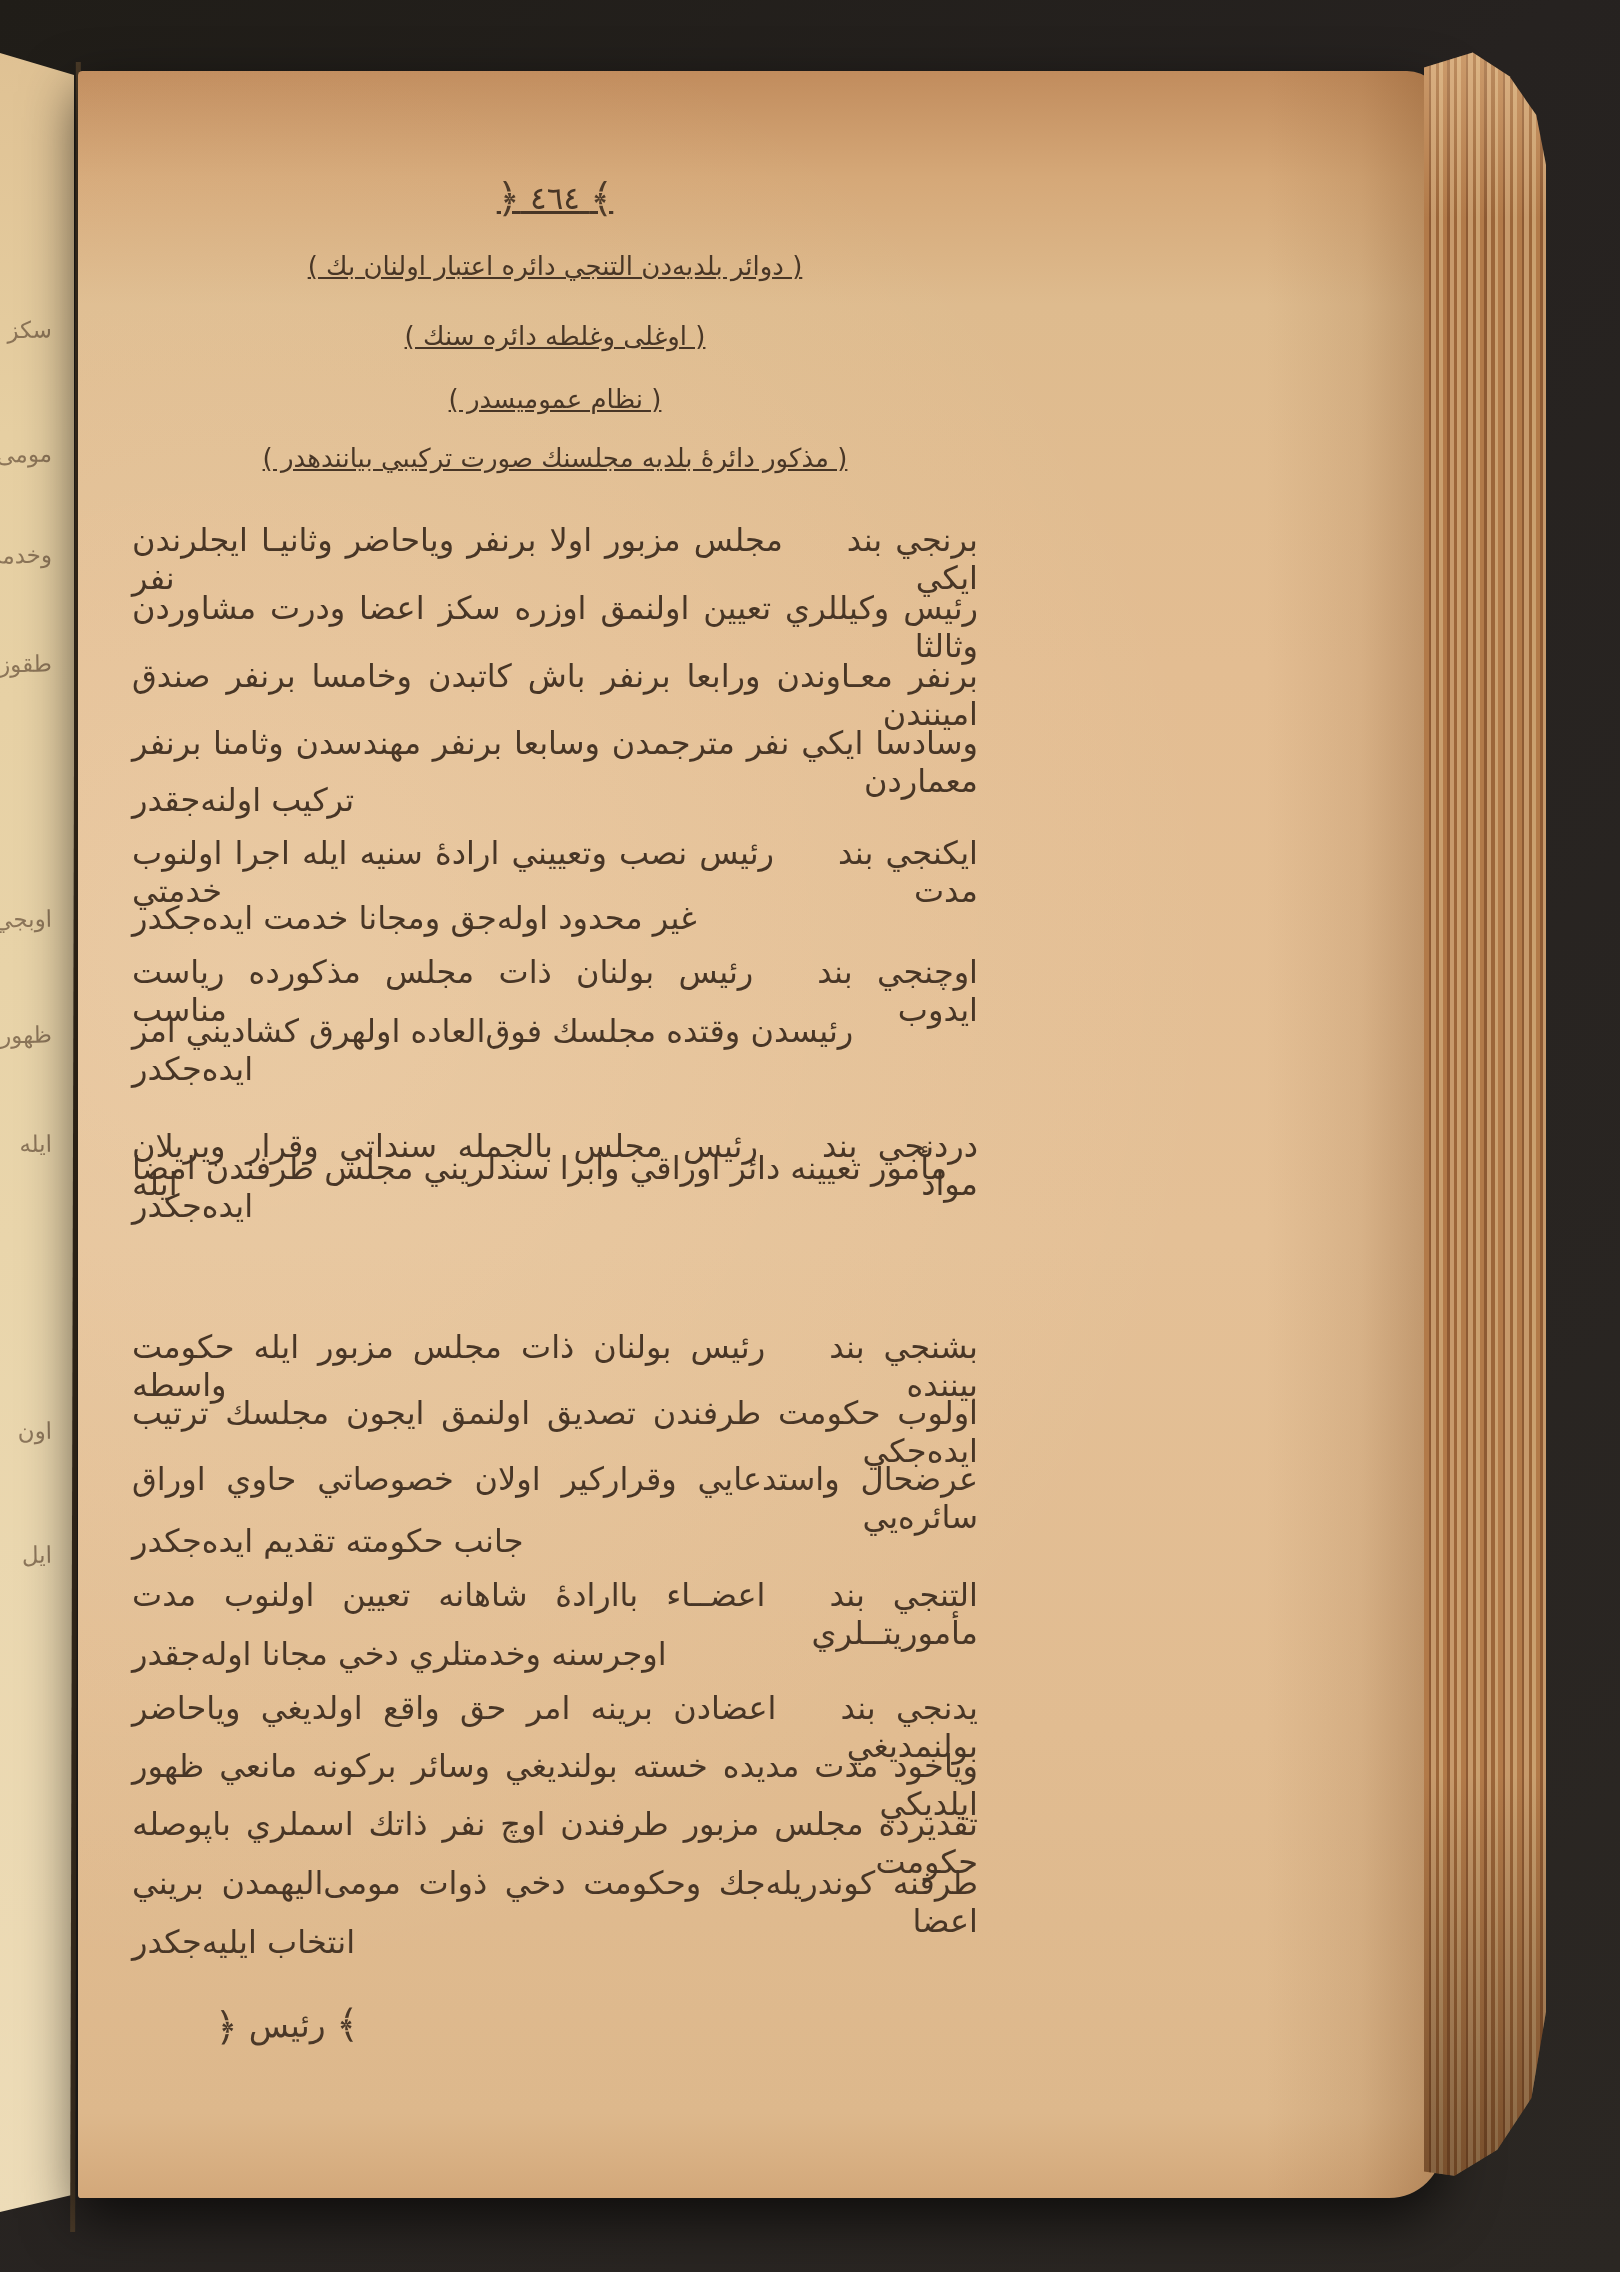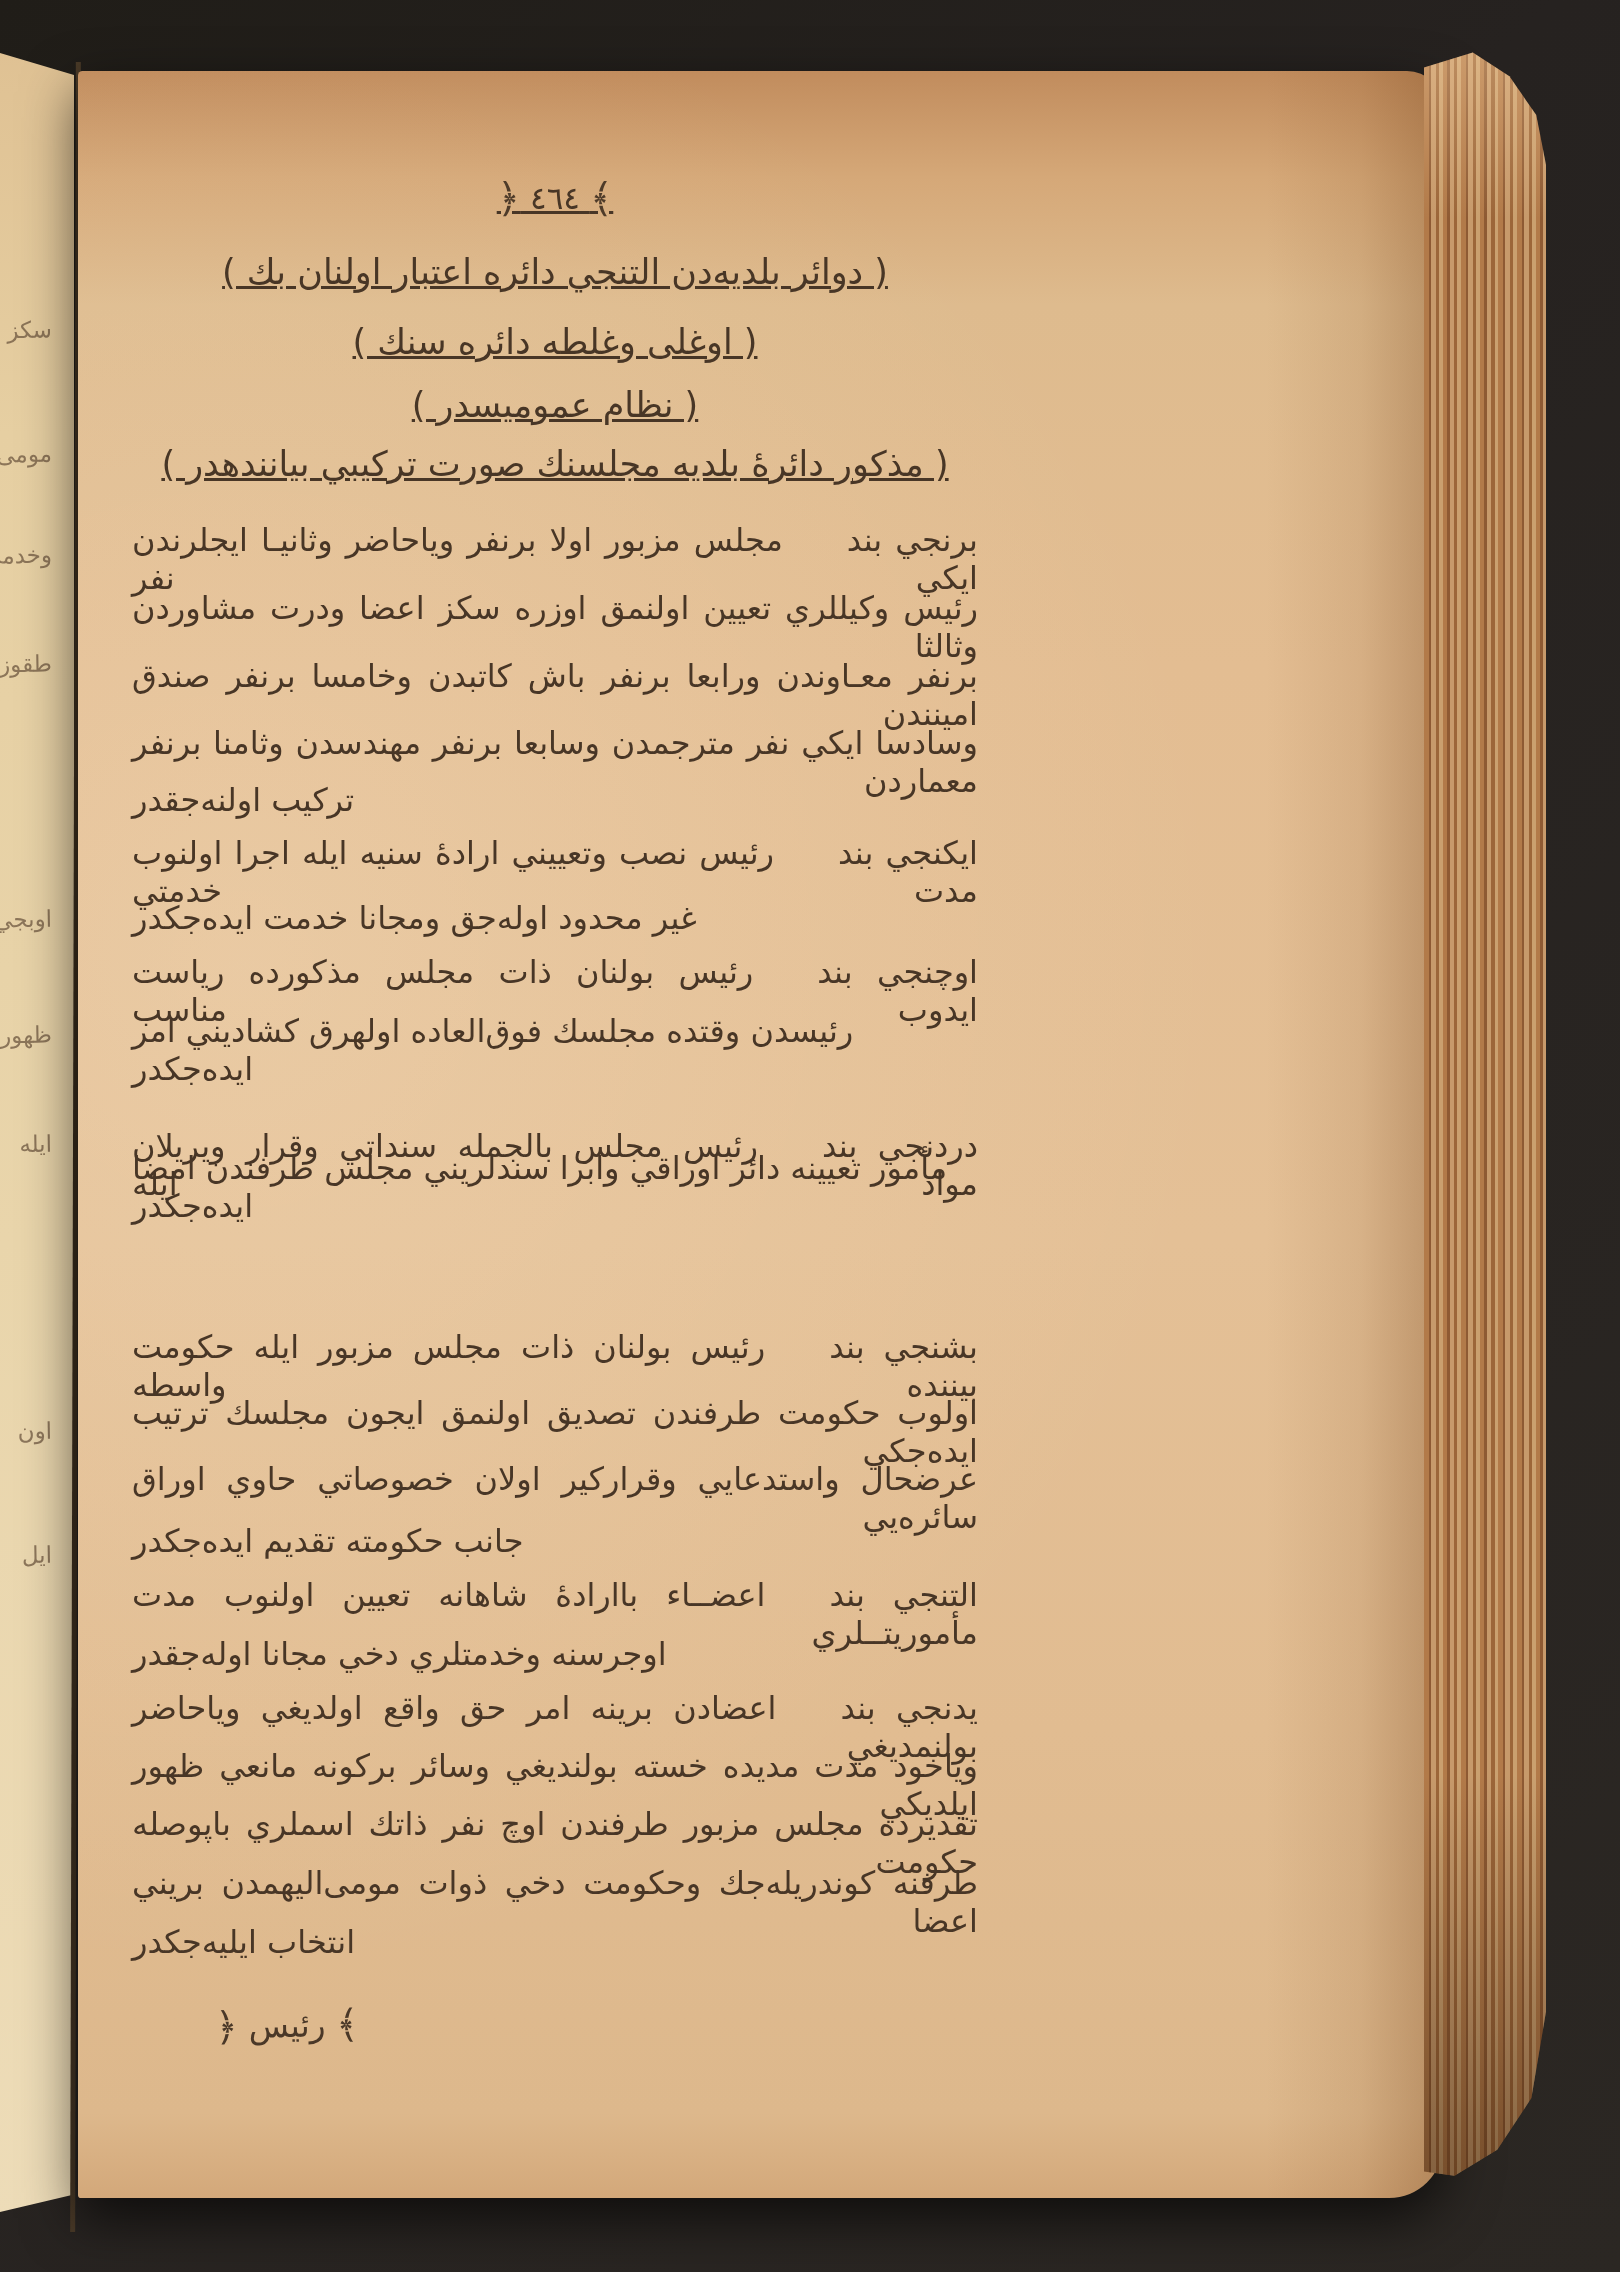--- a/index.html
+++ b/index.html
@@ -45,21 +45,21 @@
     clip-path:polygon(0 1%,40% 0.3%,70% 1.4%,92% 3.2%,100% 5.5%,100% 91%,88% 95%,60% 97.4%,25% 98.6%,0 98.4%);
   }
   
   .text-layer{position:absolute;left:0;top:0;width:1620px;height:2273px;color:#483626;}
   .centerline{
     position:absolute;left:132px;width:846px;text-align:center;
     white-space:nowrap;line-height:1.15;text-decoration:underline;
   }
   .pagenum{font-size:31px;letter-spacing:3.1px;}
   .pagenum .orn{font-size:40px;position:relative;top:3.1px;color:#4e3b29;}
-  .hline{font-size:35px;}
+  .hline{font-size:26px;}
   .bl{
     position:absolute;left:132px;width:846px;font-size:32px;line-height:1.2;
     white-space:normal;
   }
   .full{text-align:justify;text-align-last:justify;}
   .end{text-align:left;}
   .catchword{
     position:absolute;left:215px;top:2001px;font-size:33px;color:#4a3828;
     white-space:nowrap;transform:rotate(-1.2deg);
   }

